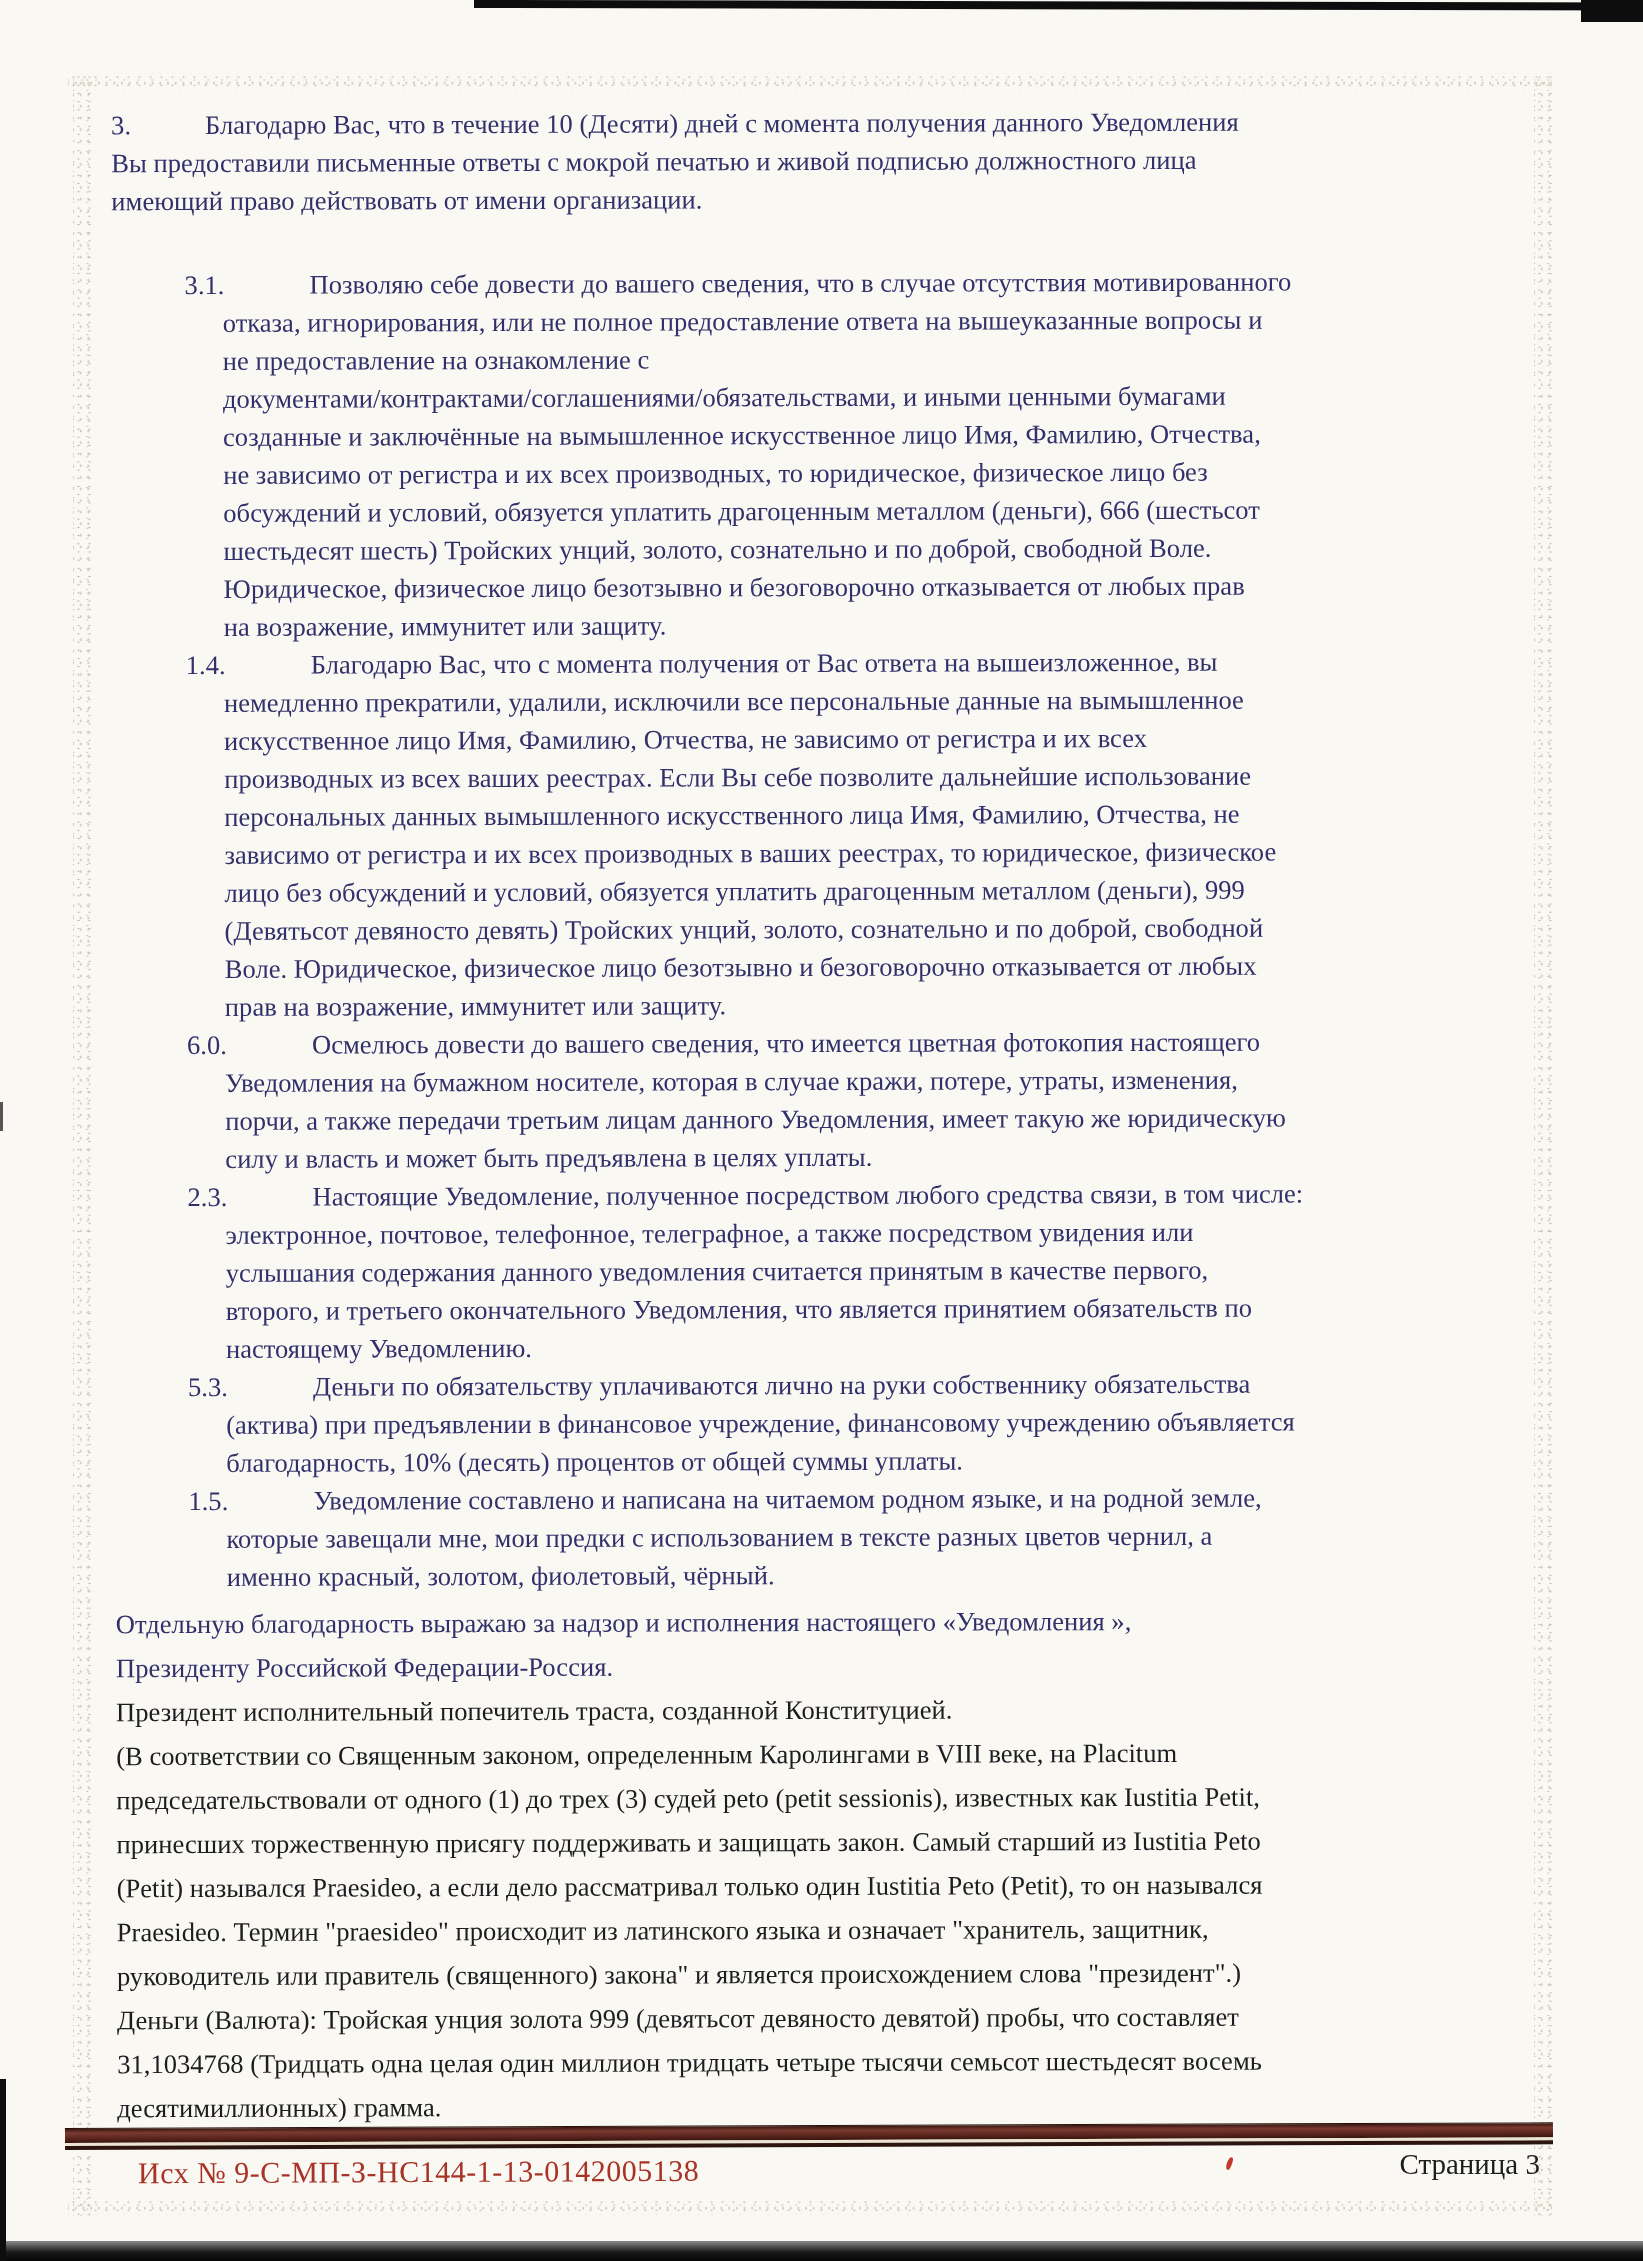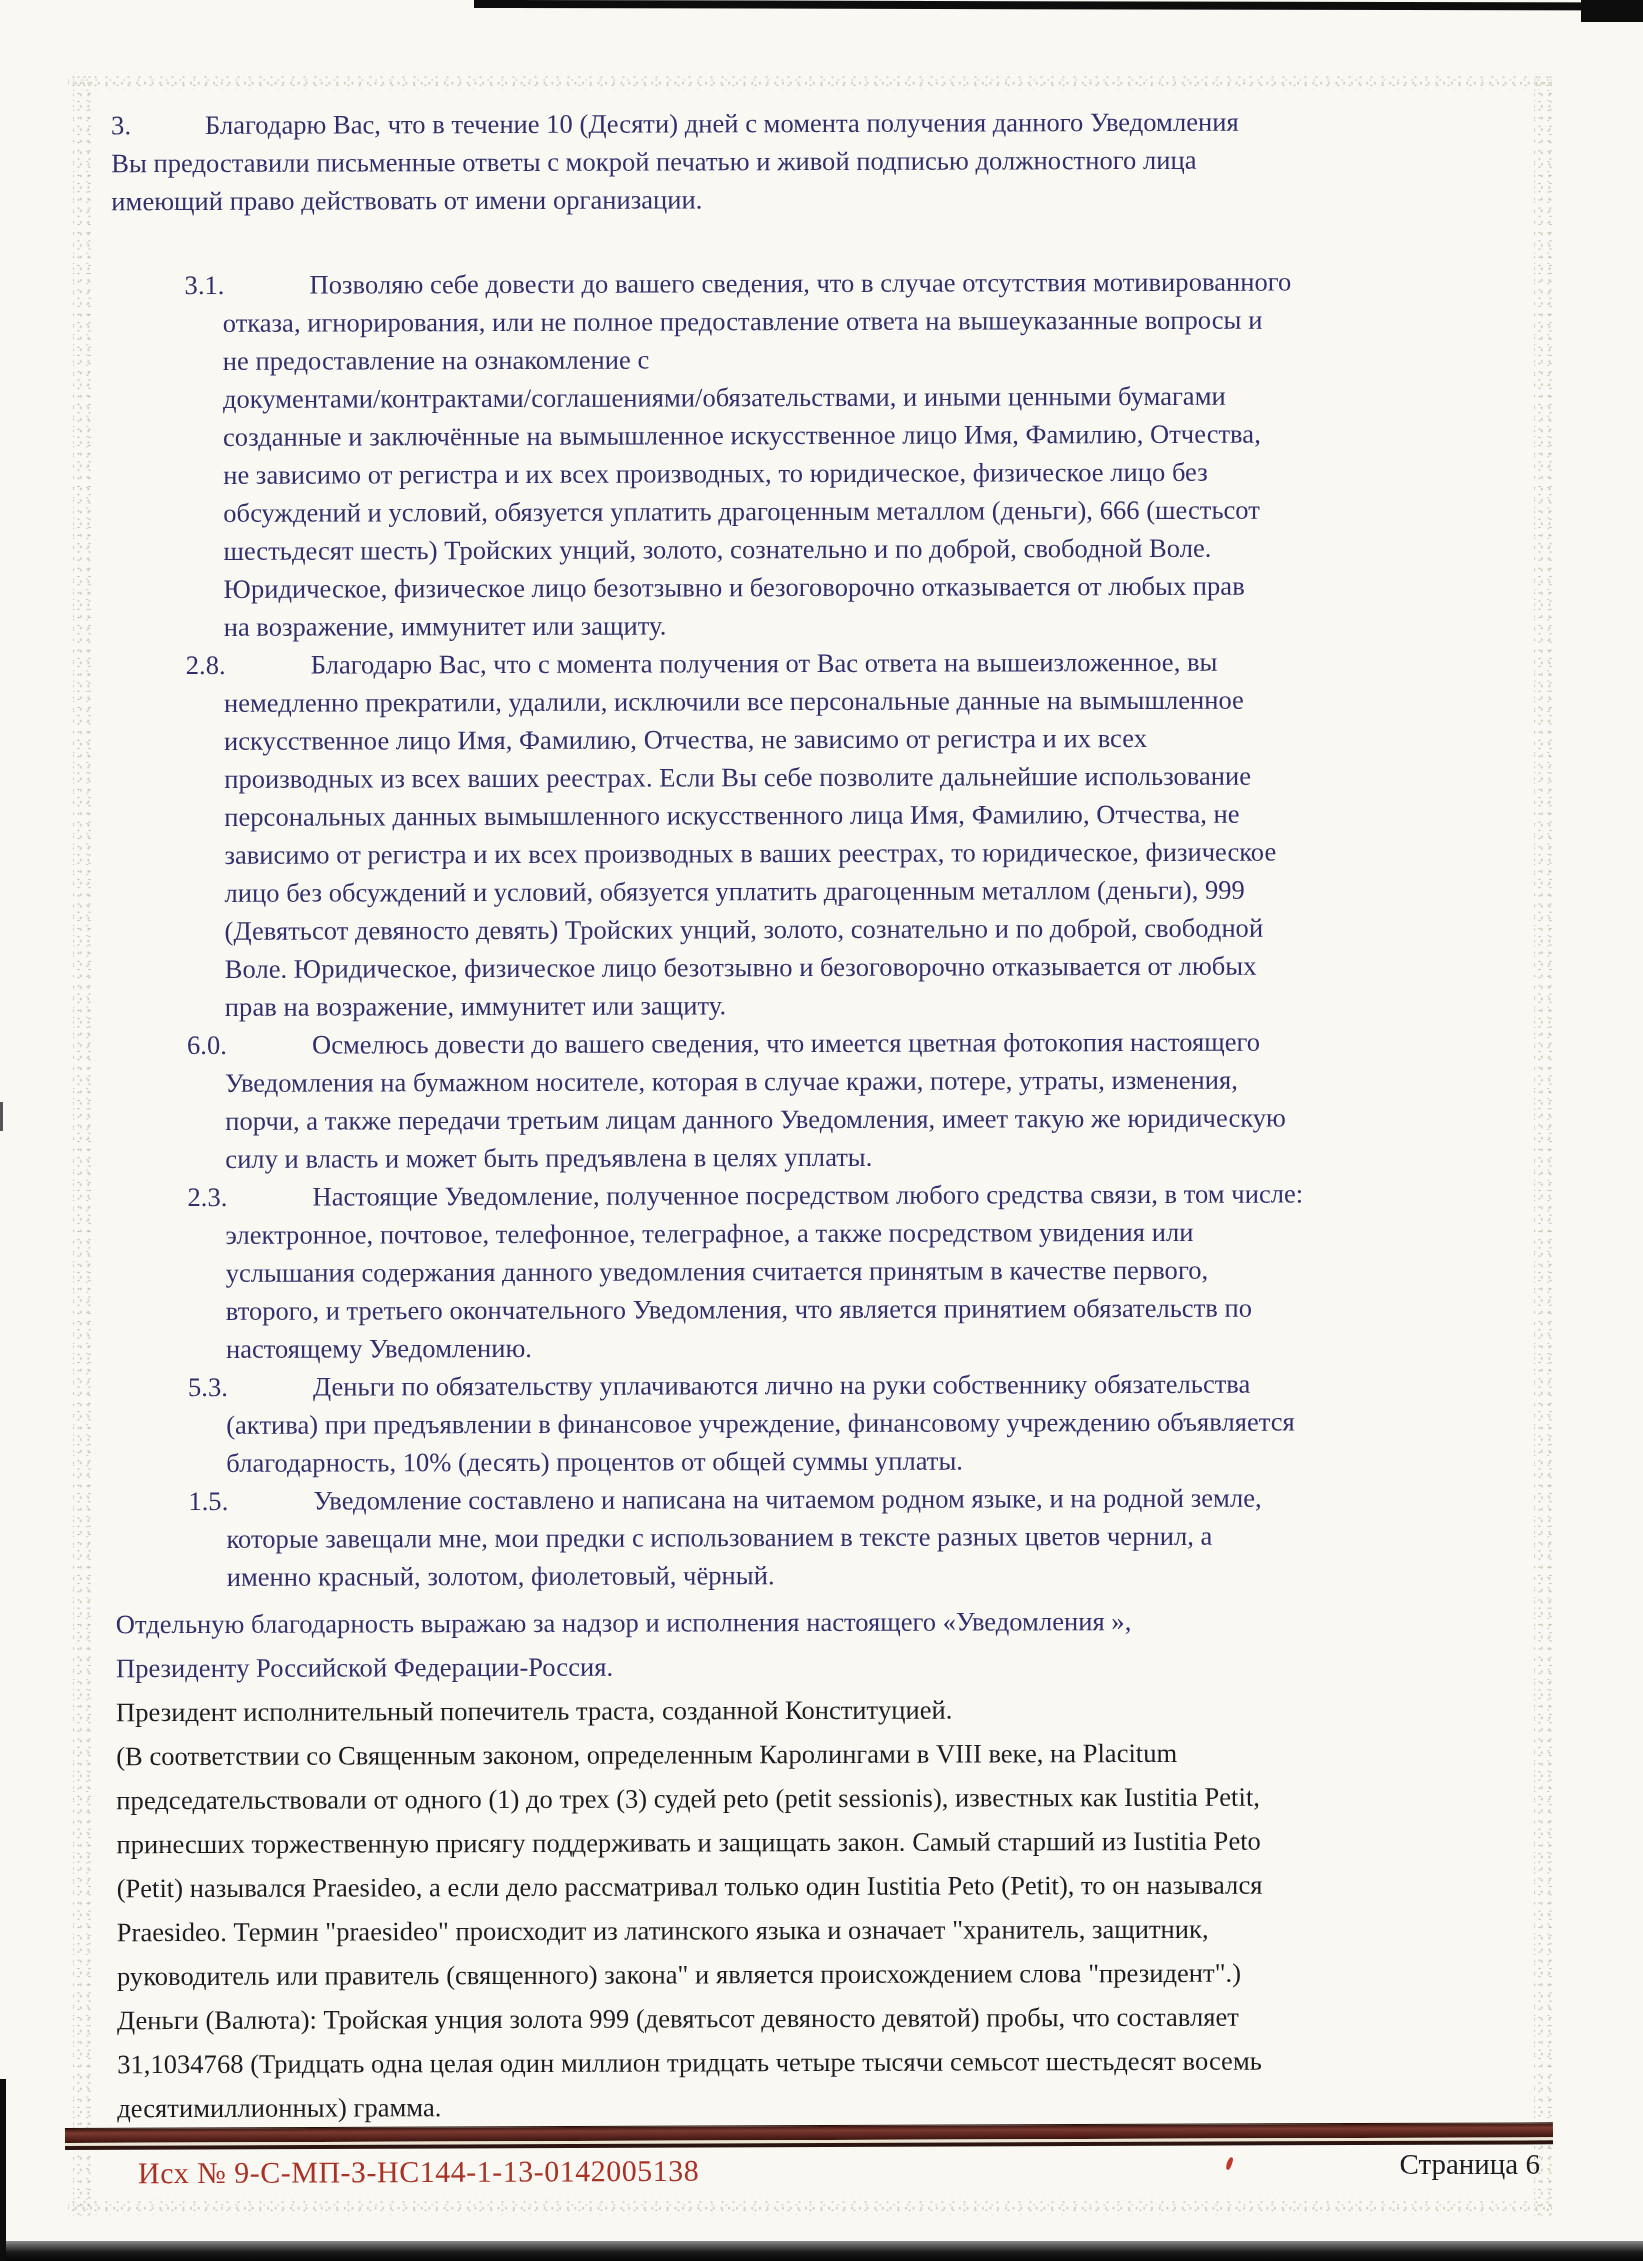--- a/index.html
+++ b/index.html
@@ -122,21 +122,21 @@
         <div class="line">созданные и заключённые на вымышленное искусственное  лицо Имя, Фамилию, Отчества,</div>
         <div class="line">не зависимо от регистра и их всех производных, то юридическое, физическое лицо без</div>
         <div class="line">обсуждений и условий, обязуется уплатить драгоценным металлом (деньги),  666 (шестьсот</div>
         <div class="line">шестьдесят шесть) Тройских унций, золото, сознательно и по доброй, свободной Воле.</div>
         <div class="line">Юридическое, физическое лицо безотзывно и безоговорочно отказывается от любых прав</div>
         <div class="line">на возражение, иммунитет или защиту.</div>
       </div>
   </div>
 
   <div class="body-par item ink-blue">
-    <span class="num">2.8.</span>
+    <span class="num">1.4.</span>
     <div class="lines">
         <div class="line">Благодарю Вас, что с момента получения от Вас ответа на вышеизложенное, вы</div>
         <div class="line">немедленно прекратили,  удалили, исключили все персональные данные на вымышленное</div>
         <div class="line">искусственное  лицо Имя, Фамилию, Отчества, не зависимо от регистра и их всех</div>
         <div class="line">производных из всех ваших реестрах. Если Вы себе позволите дальнейшие использование</div>
         <div class="line">персональных данных вымышленного искусственного  лица Имя, Фамилию, Отчества, не</div>
         <div class="line">зависимо от регистра и их всех производных в ваших реестрах, то юридическое, физическое</div>
         <div class="line">лицо без обсуждений и условий, обязуется уплатить драгоценным металлом (деньги),  999</div>
         <div class="line">(Девятьсот девяносто девять) Тройских унций, золото, сознательно и по доброй, свободной</div>
         <div class="line">Воле. Юридическое, физическое лицо безотзывно и безоговорочно отказывается от любых</div>
@@ -213,14 +213,14 @@
 </div>
 
 <div class="footer-rule">
   <div class="band-main"></div>
   <div class="band-gap"></div>
   <div class="band-thin"></div>
 </div>
 
 <div class="footer-ref">Исх № 9-С-МП-З-НС144-1-13-0142005138</div>
 <div class="footer-mark"></div>
-<div class="footer-page">Страница 6</div>
+<div class="footer-page">Страница 3</div>
 
 
 </body></html>

